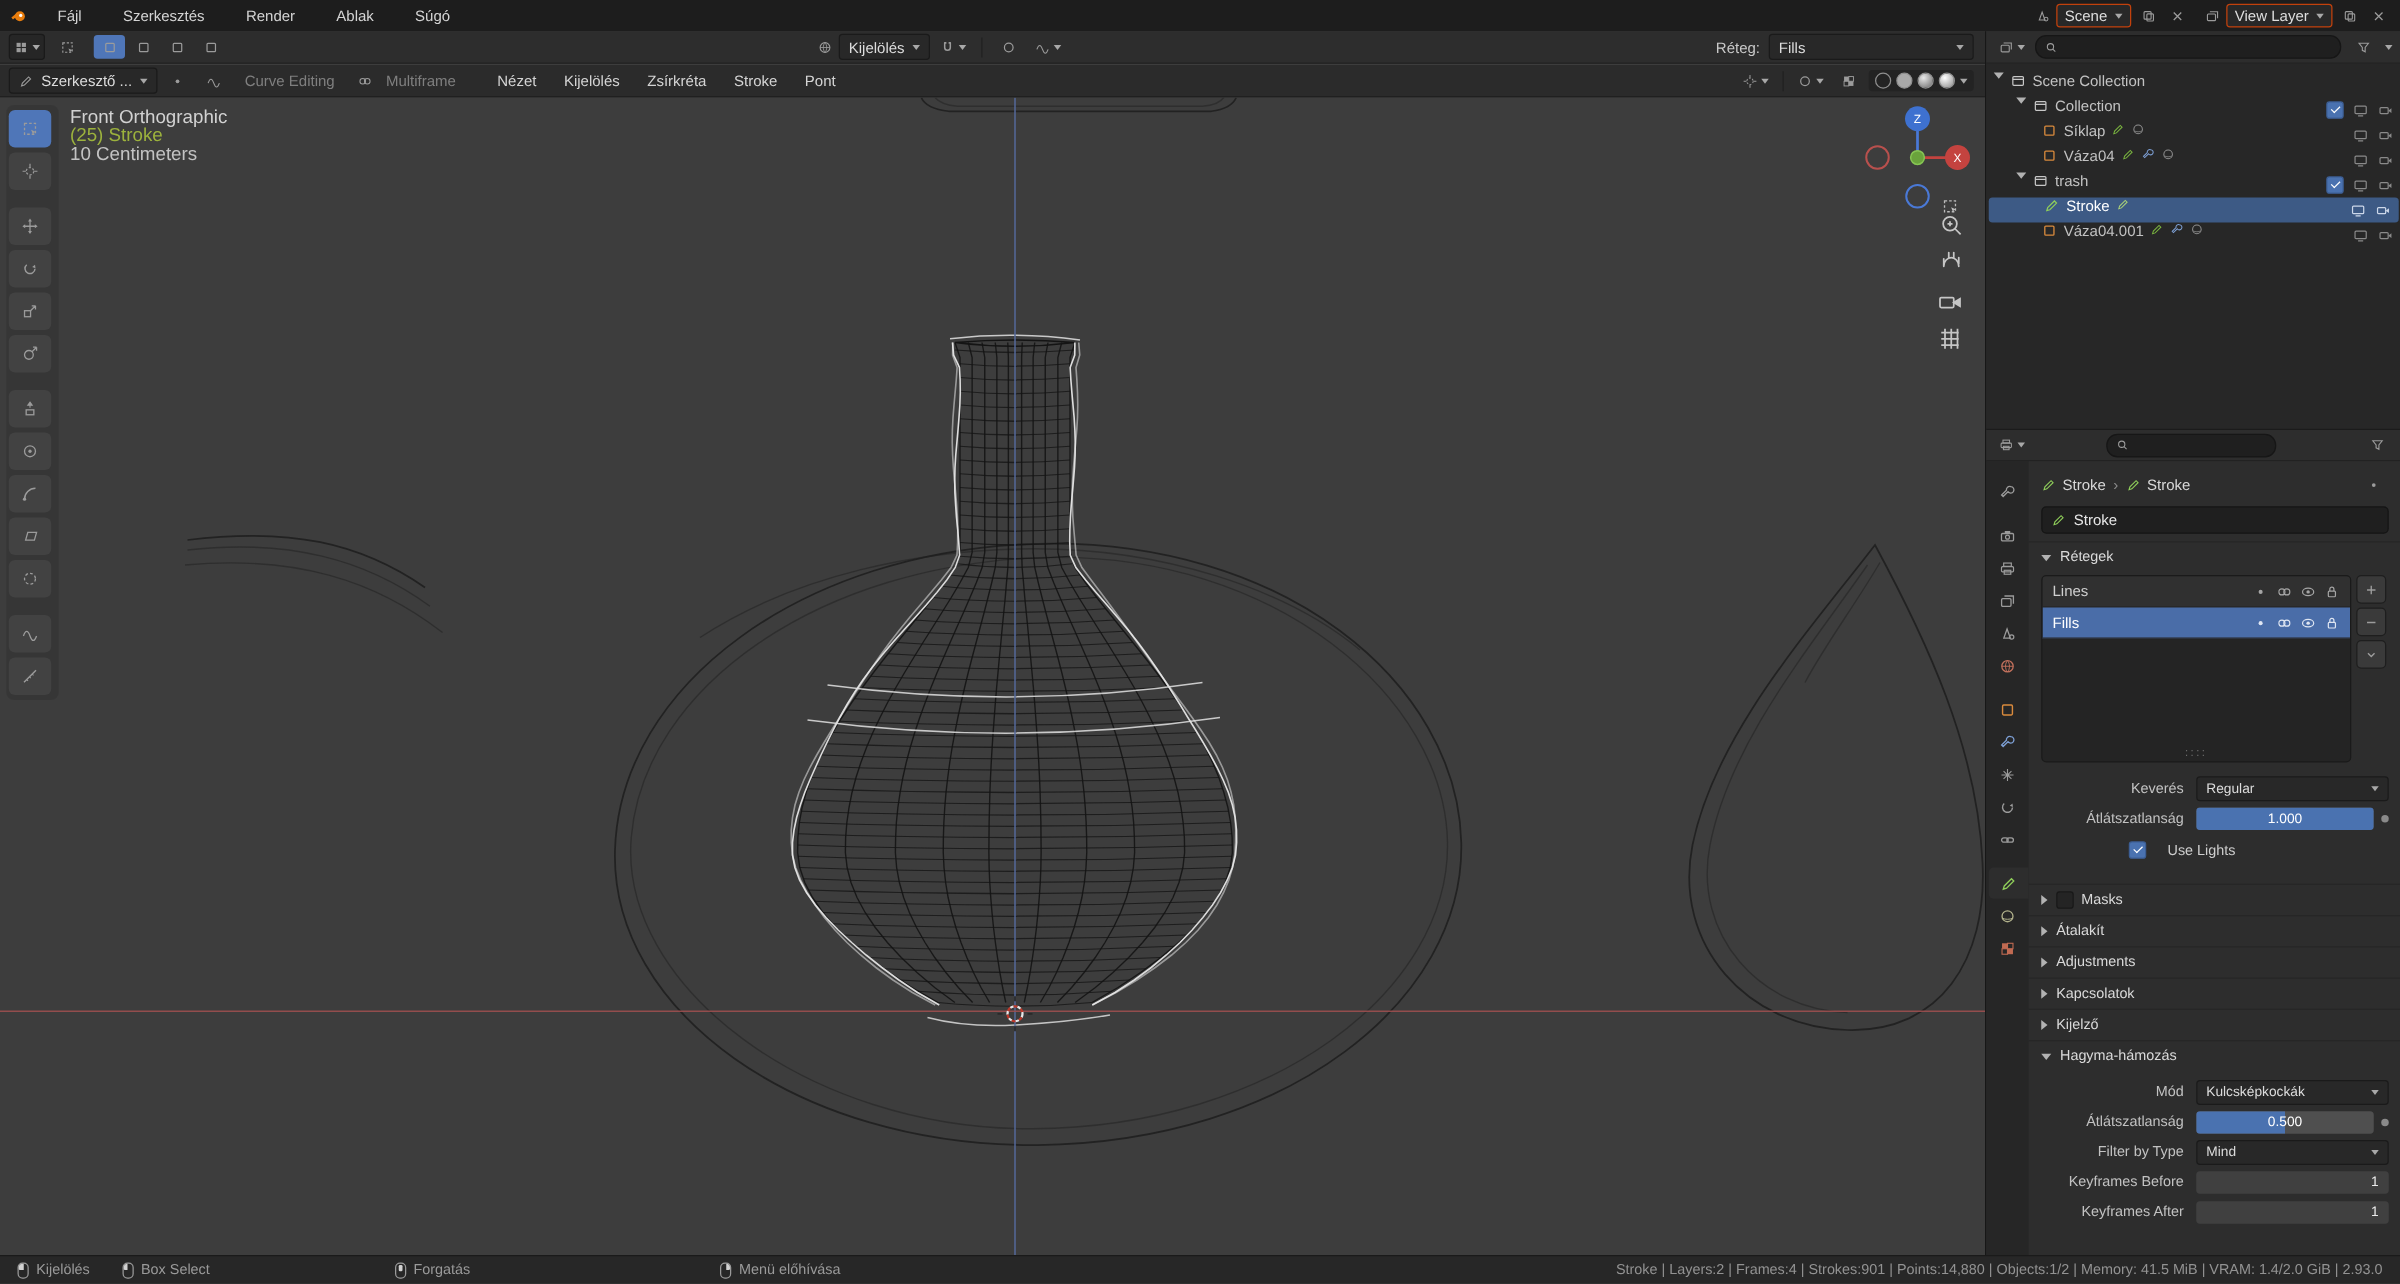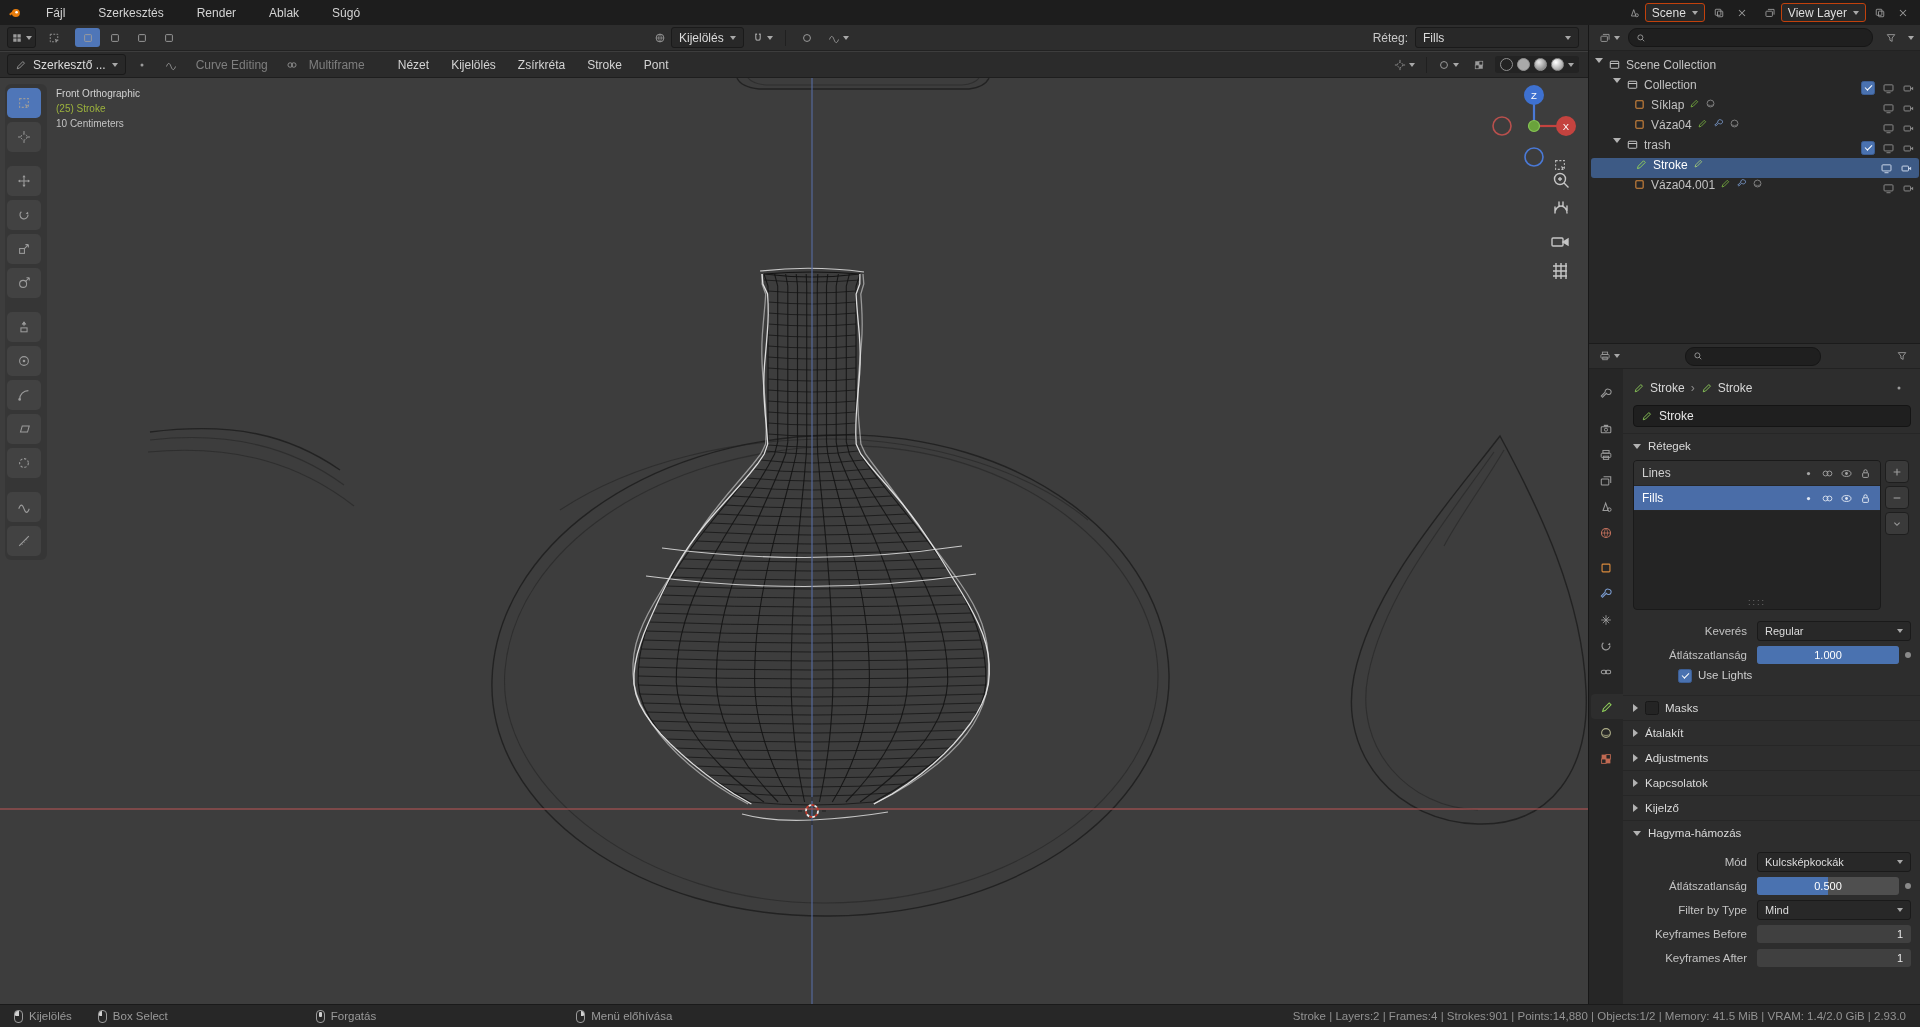--- a/index.html
+++ b/index.html
@@ -37,21 +37,21 @@
   .hsep{width:1px;height:16px;background:#202020;margin:0 4px}
   .shadeball{width:13px;height:13px;border-radius:50%;border:1px solid #8f8f8f;box-sizing:border-box;flex:none}
   .shadeball.f1{background:transparent}
   .shadeball.f2{background:#a9a9a9}
   .shadeball.f3{background:radial-gradient(circle at 35% 30%,#e8e8e8,#6a6a6a)}
   .shadeball.f4{background:radial-gradient(circle at 35% 30%,#fff,#888)}
   .shadewrap{display:flex;align-items:center;gap:4px;background:#232323;border-radius:3px;padding:2px 5px}
 
   
   #viewport{left:0;top:78px;width:1588px;height:926px;background:#3d3d3d;overflow:hidden}
-  #vp-info{left:56px;top:86px;line-height:15px;font-size:10px}
+  #vp-info{left:56px;top:86px;line-height:15px;font-size:15px}
   #vp-info .l1{color:#d2d2d2}
   #vp-info .l2{color:#9cb23d}
   #vp-info .l3{color:#c3c3c3}
 
   
   #toolbar{left:5px;top:84px;width:38px;display:flex;flex-direction:column;gap:4px;background:rgba(0,0,0,0.10);padding:4px 2px;border-radius:6px}
   .tool{width:34px;height:30px;border-radius:5px;background:#424242;display:flex;align-items:center;justify-content:center;color:#cfcfcf}
   .tool.active{background:#4f76b8;color:#fff}
   .tool-gap{height:6px}
 
@@ -102,21 +102,21 @@
   .pfield{flex:1;min-width:0}
   .dd.full{height:18px;font-size:11px}
   .slider{position:relative;background:#4f4f4f;border-radius:3px;height:18px;overflow:hidden;flex:1}
   .slider .fill{position:absolute;left:0;top:0;bottom:0;background:#4a72b0}
   .slider .val{position:absolute;inset:0;display:flex;align-items:center;justify-content:center;color:#fff;font-size:11px}
   .dotbtn{width:6px;height:6px;border-radius:50%;background:#8a8a8a;margin-left:6px;flex:none}
   .numfield{flex:1;background:#404040;border-radius:3px;height:18px;display:flex;align-items:center;justify-content:flex-end;padding:0 8px;color:#eaeaea;font-size:11px}
   .cb{width:12px;height:12px;border-radius:2.5px;background:#242424;border:1px solid #181818;position:relative;flex:none}
   .cb.on{background:#4a72b0;border-color:#3c5e94}
   .cb.on::after{content:"";position:absolute;left:2.5px;top:2.5px;width:5.5px;height:2.8px;border-left:1.6px solid #fff;border-bottom:1.6px solid #fff;transform:rotate(-45deg)}
-  .chkrow{display:flex;align-items:flex-start;gap:6px;margin:4px 10px 4px 55px;height:18px;color:#cecece;font-size:11.5px}
+  .chkrow{display:flex;align-items:flex-end;gap:17px;margin:4px 10px 4px 80px;height:18px;color:#cecece;font-size:11.5px}
 
   
   #statusbar{left:0;top:1004px;width:1920px;height:23px;background:#272727;border-top:1px solid #1a1a1a;display:flex;align-items:center;padding:0 14px;box-sizing:border-box;color:#9a9a9a;font-size:11.5px}
   .sb-item{display:flex;align-items:center;gap:6px;white-space:nowrap}
   .sb-stats{margin-left:auto;color:#929292;white-space:nowrap}
   .mouse{width:9px;height:13px;border:1px solid #9a9a9a;border-radius:4px;position:relative;display:inline-block;flex:none;box-sizing:border-box}
   .mouse i{position:absolute;background:#d2d2d2}
   .mouse.l i{left:0;top:0;width:3.5px;height:5px;border-radius:3px 0 0 1px}
   .mouse.m i{left:2.5px;top:1px;width:2.5px;height:5px;border-radius:1px}
   .mouse.r i{right:0;top:0;width:3.5px;height:5px;border-radius:0 3px 1px 0}
@@ -962,21 +962,21 @@
         <div class="fill" style="width:100%"></div>
         <span class="val">1.000</span>
       </div>
       <span class="dotbtn"></span>
     </div>
     <div class="chkrow">
       <span class="cb on"></span>
       <span>Use Lights</span>
     </div>
 
-    <div class="pnl-head" style="margin-top:8px">
+    <div class="pnl-head" style="margin-top:20px">
       <span class="tri r"></span>
       <span class="cb"></span>
       <span>Masks</span>
     </div>
     <div class="pnl-head">
       <span class="tri r"></span>
       <span>Átalakít</span>
     </div>
     <div class="pnl-head">
       <span class="tri r"></span>

